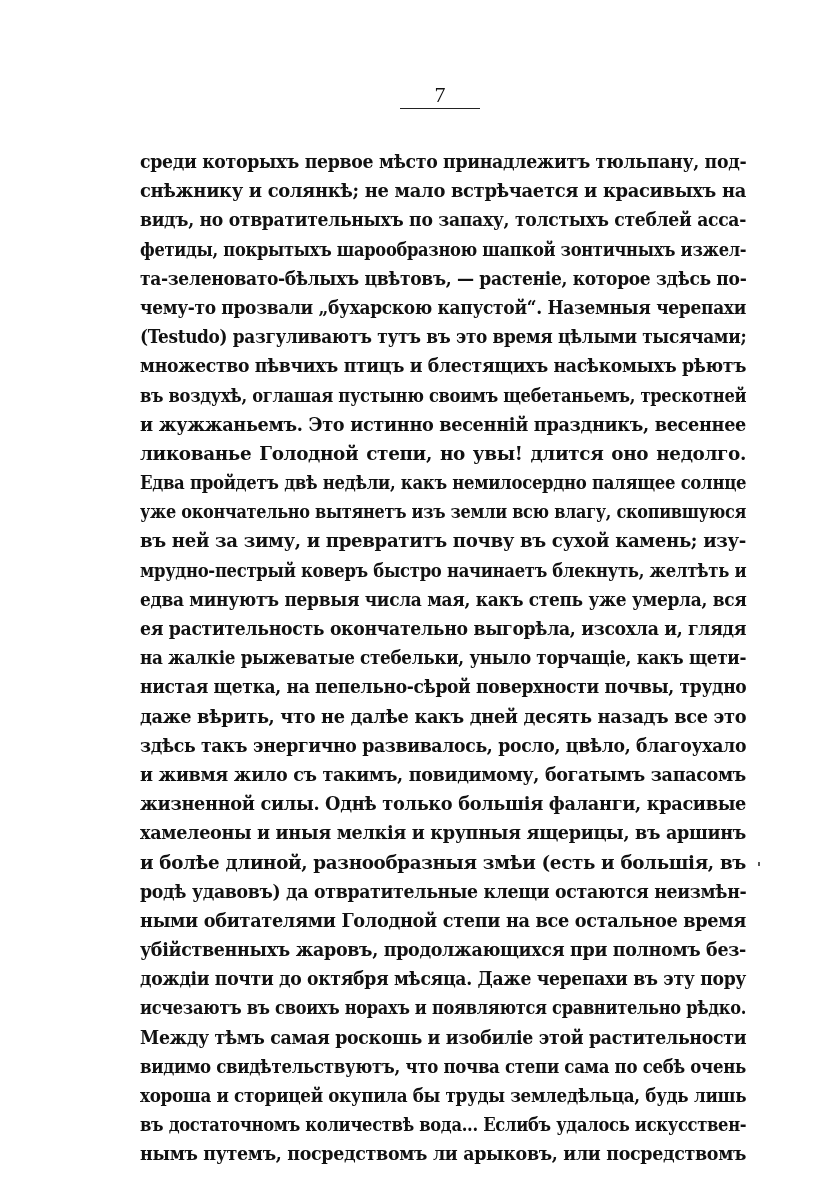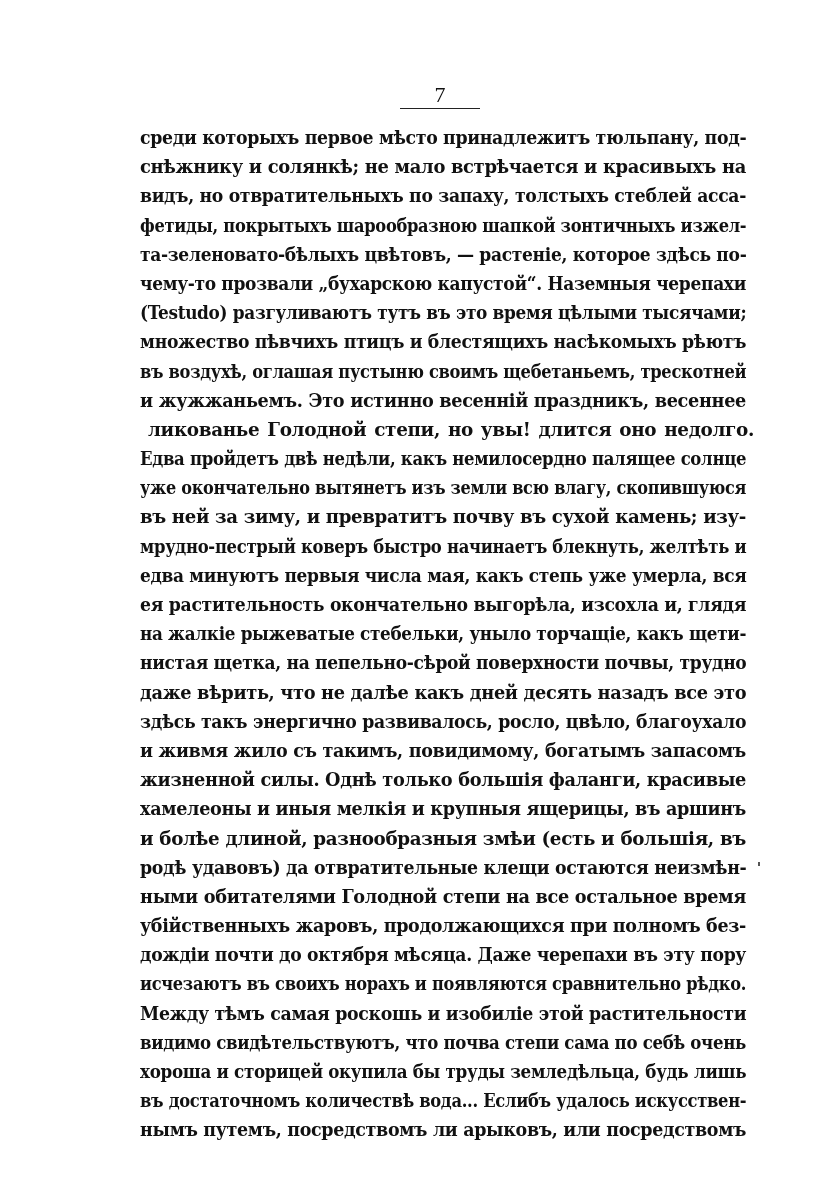--- a/index.html
+++ b/index.html
@@ -38,21 +38,21 @@
     .page-rule {
       display: block;
       margin: 2px auto 0;
       width: 80px;
       height: 0;
       border-top: 1.5px solid #222;
     }
     .text-block {
       position: absolute;
       left: 140px;
-      top: 123px;
+      top: 147px;
       width: 606px;
     }
     .line {
       display: block;
       height: 29.2px;
       line-height: 29.2px;
       font-family: "DejaVu Serif", "Liberation Serif", serif;
       font-size: 18.4px;
       letter-spacing: -0.35px;
       text-align: justify;
@@ -87,21 +87,21 @@
     <span class="line" style="display: block; width: 643px; transform: scaleX(0.9425);">среди которыхъ первое мѣсто принадлежитъ тюльпану, под-</span>
     <span class="line" style="display: block; width: 622px; transform: scaleX(0.9743);">снѣжнику и солянкѣ; не мало встрѣчается и красивыхъ на</span>
     <span class="line" style="display: block; width: 647px; transform: scaleX(0.9366);">видъ, но отвратительныхъ по запаху, толстыхъ стеблей асса-</span>
     <span class="line" style="display: block; width: 684px; transform: scaleX(0.886);">фетиды, покрытыхъ шарообразною шапкой зонтичныхъ изжел-</span>
     <span class="line" style="display: block; width: 652px; transform: scaleX(0.9294);">та-зеленовато-бѣлыхъ цвѣтовъ, — растенiе, которое здѣсь по-</span>
     <span class="line" style="display: block; width: 654px; transform: scaleX(0.9266);">чему-то прозвали „бухарскою капустой“. Наземныя черепахи</span>
     <span class="line" style="display: block; width: 659px; transform: scaleX(0.9196);">(Testudo) разгуливаютъ тутъ въ это время цѣлыми тысячами;</span>
     <span class="line" style="display: block; width: 647px; transform: scaleX(0.9366);">множество пѣвчихъ птицъ и блестящихъ насѣкомыхъ рѣютъ</span>
     <span class="line" style="display: block; width: 684px; transform: scaleX(0.886);">въ воздухѣ, оглашая пустыню своимъ щебетаньемъ, трескотней</span>
     <span class="line" style="display: block; width: 630px; transform: scaleX(0.9619);">и жужжаньемъ. Это истинно весеннiй праздникъ, весеннее</span>
-    <span class="line" style="display: block; width: 606px; margin-left: 8px;">ликованье Голодной степи, но увы! длится оно недолго.</span>
+    <span class="line" style="display: block; width: 606px;">ликованье Голодной степи, но увы! длится оно недолго.</span>
     <span class="line" style="display: block; width: 675px; transform: scaleX(0.8978);">Едва пройдетъ двѣ недѣли, какъ немилосердно палящее солнце</span>
     <span class="line" style="display: block; width: 692px; transform: scaleX(0.8757);">уже окончательно вытянетъ изъ земли всю влагу, скопившуюся</span>
     <span class="line" style="display: block; width: 614px; transform: scaleX(0.987);">въ ней за зиму, и превратитъ почву въ сухой камень; изу-</span>
     <span class="line" style="display: block; width: 678px; transform: scaleX(0.8938);">мрудно-пестрый коверъ быстро начинаетъ блекнуть, желтѣть и</span>
     <span class="line" style="display: block; width: 655px; transform: scaleX(0.9252);">едва минуютъ первыя числа мая, какъ степь уже умерла, вся</span>
     <span class="line" style="display: block; width: 645px; transform: scaleX(0.9395);">ея растительность окончательно выгорѣла, изсохла и, глядя</span>
     <span class="line" style="display: block; width: 663px; transform: scaleX(0.914);">на жалкiе рыжеватые стебельки, уныло торчащiе, какъ щети-</span>
     <span class="line" style="display: block; width: 652px; transform: scaleX(0.9294);">нистая щетка, на пепельно-сѣрой поверхности почвы, трудно</span>
     <span class="line" style="display: block; width: 627px; transform: scaleX(0.9665);">даже вѣрить, что не далѣе какъ дней десять назадъ все это</span>
     <span class="line" style="display: block; width: 645px; transform: scaleX(0.9395);">здѣсь такъ энергично развивалось, росло, цвѣло, благоухало</span>

